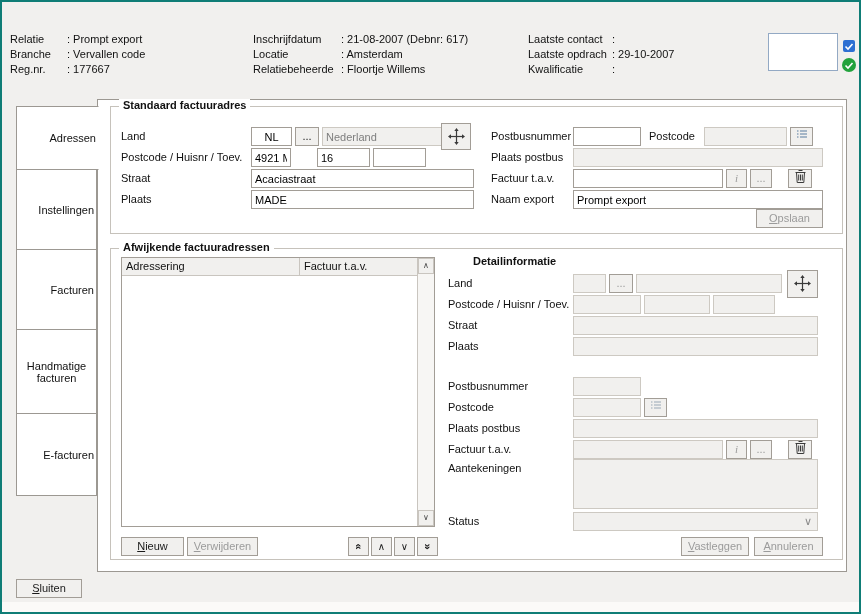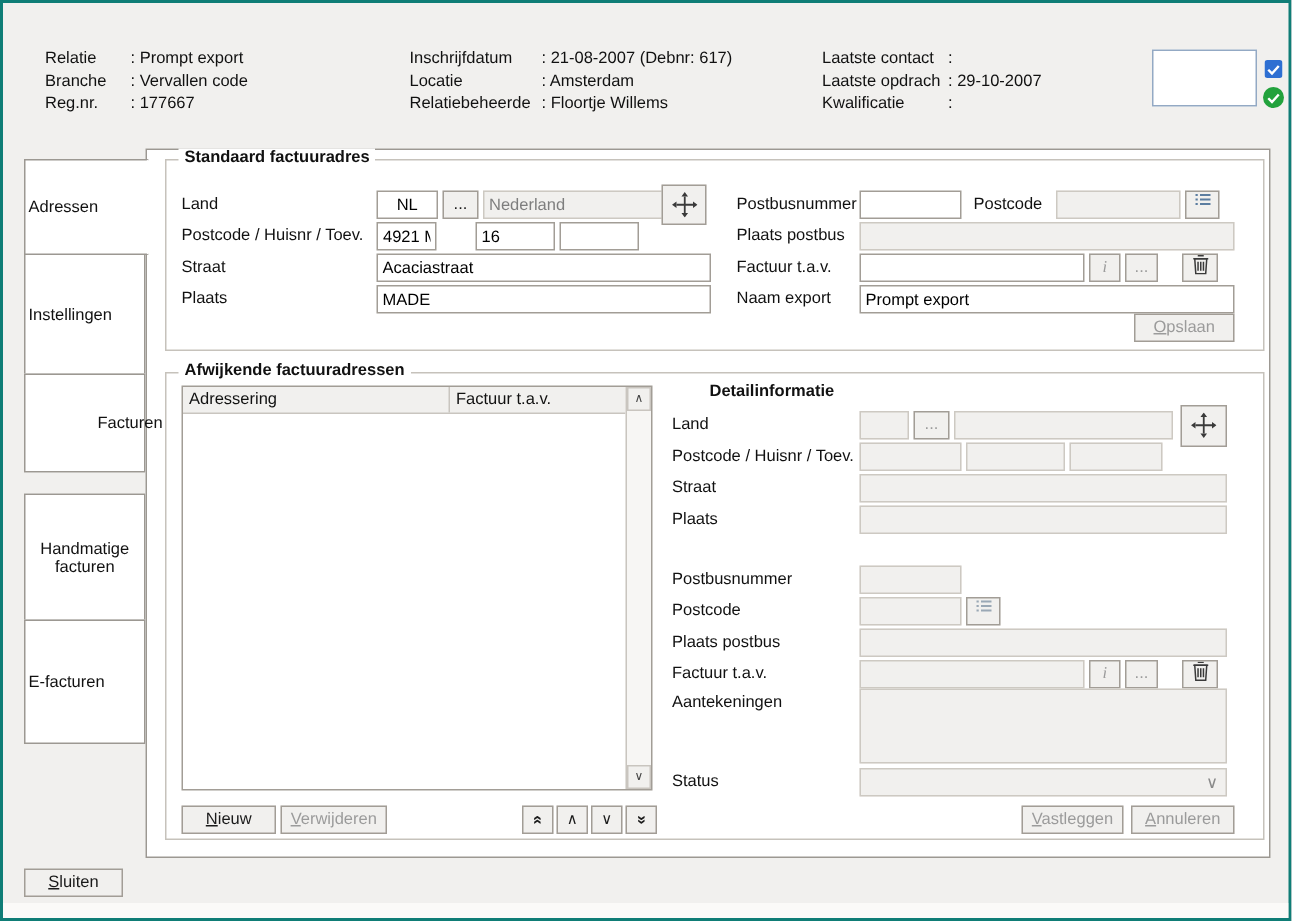--- a/index.html
+++ b/index.html
@@ -8,30 +8,30 @@
             background:#f1f0ee; overflow:hidden; font-size:11px; color:#111; }
 
   
   .titlebar { position:absolute; left:0; top:0; width:857px; height:24px; background:#0f7d76;
               color:#fff; display:flex; align-items:center; padding:0 8px; gap:6px; }
   .titlebar .title { font-size:12px; font-weight:bold; letter-spacing:.2px; }
   .close { margin-left:auto; font-size:13px; font-weight:bold; line-height:24px; }
 
   
   .hcol { position:absolute; }
-  .hrow { display:flex; height:15px; line-height:15px; white-space:nowrap;margin-left:20px; }
+  .hrow { display:flex; height:15px; line-height:15px; white-space:nowrap; }
   .hlab { display:inline-block; flex:none; }
   .photo { position:absolute; left:766px; top:31px; width:70px; height:38px;
            background:#fff; border:1px solid #93a9c4; }
   .icon-blue  { position:absolute; right:4px; top:38px; line-height:0; }
   .icon-green { position:absolute; right:3px; top:56px; line-height:0; }
 
   
   .tab { position:absolute; left:14px; width:81px; background:#fff; border:1px solid #9c9892;
-         display:flex; align-items:center; justify-content:flex-start; text-align:center;
+         display:flex; align-items:center; justify-content:flex-end; text-align:center;
          z-index:2; padding:2px; }
   .tab.active { width:83px; border-right:1px solid #fff; z-index:4; }
 
   
   .panel { position:absolute; left:95px; top:97px; width:750px; height:473px;
            background:#fff; border:1px solid #9c9892; z-index:1; }
   .group { position:absolute; border:1px solid #c6c2bb; }
   .group-title { position:absolute; top:-8px; left:8px; background:#fff; padding:0 4px;
                  font-weight:bold; white-space:nowrap; }
   .flabel { position:absolute; white-space:nowrap; }
@@ -132,21 +132,21 @@
       <path d="M3.5 7.5l2.5 2.5 4.5-5" stroke="#fff" stroke-width="1.6" fill="none"></path>
     </svg>
   </span>
 
   <div class="tab active" style="top:104px; height:64px;">
     <span>Adressen</span>
   </div>
   <div class="tab" style="top:167px; height:81px;">
     <span>Instellingen</span>
   </div>
-  <div class="tab" style="top:247px; height:66px;padding-left:48px;">
+  <div class="tab" style="top:247px; height:81px;padding-left:48px;">
     <span>Facturen</span>
   </div>
   <div class="tab" style="top:327px; height:85px;">
     <span>Handmatige facturen</span>
   </div>
   <div class="tab" style="top:411px; height:83px;">
     <span>E-facturen</span>
   </div>
 
   <div class="panel">

